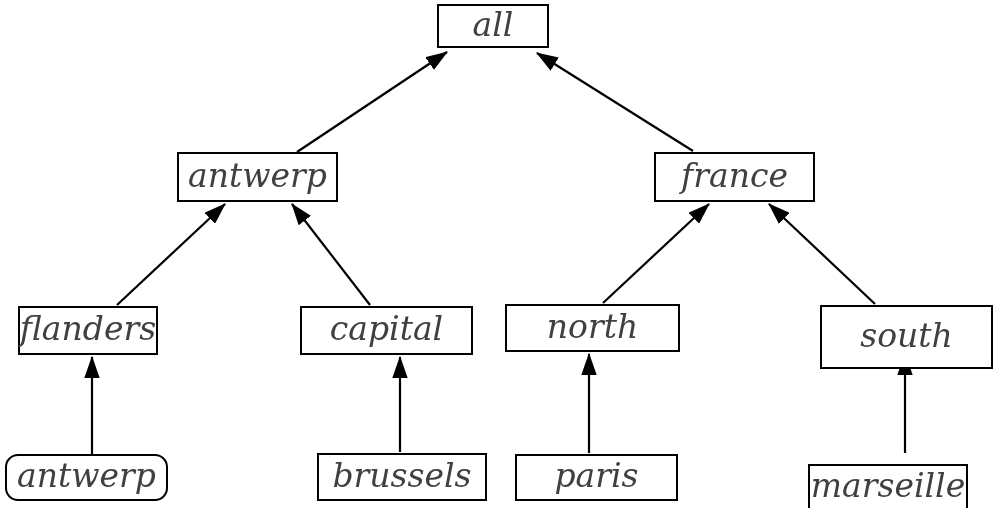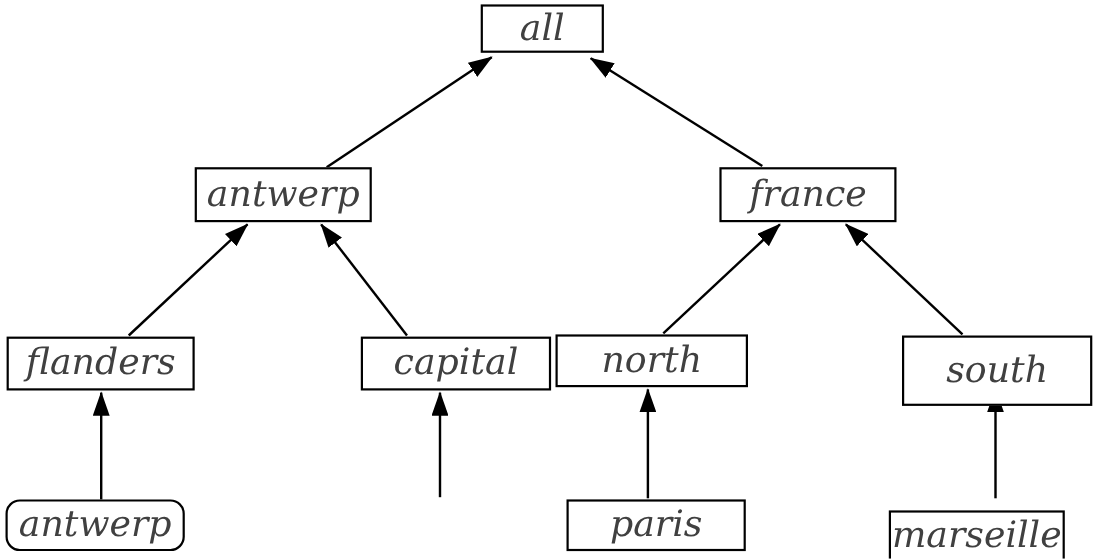--- a/index.html
+++ b/index.html
@@ -58,21 +58,22 @@
       <line x1="875" y1="304" x2="769" y2="204" stroke="#000000" stroke-width="2.2" marker-end="url(#arrowhead)"></line>
       <line x1="92" y1="454" x2="92" y2="357" stroke="#000000" stroke-width="2.2" marker-end="url(#arrowhead)"></line>
       <line x1="400" y1="452" x2="400" y2="357" stroke="#000000" stroke-width="2.2" marker-end="url(#arrowhead)"></line>
       <line x1="589" y1="453" x2="589" y2="354" stroke="#000000" stroke-width="2.2" marker-end="url(#arrowhead)"></line>
       <line x1="905" y1="453" x2="905" y2="354" stroke="#000000" stroke-width="2.2" marker-end="url(#arrowhead)"></line>
     </svg>
 
   <div class="node" style="left: 437px; top: 4px; width: 112px; height: 44px;">all</div>
   <div class="node" style="left: 177px; top: 152px; width: 161px; height: 50px;">antwerp</div>
   <div class="node" style="left: 654px; top: 152px; width: 161px; height: 50px;">france</div>
-  <div class="node" style="left: 6px; top: 306px; width: 171px; height: 49px;">flanders</div>
-  <div class="node" style="left: 328px; top: 306px; width: 173px; height: 49px;">capital</div>
+  <div class="node" style="left: 18px; top: 306px; width: 140px; height: 49px;">flanders</div>
+  <div class="node" style="left: 300px; top: 306px; width: 173px; height: 49px;">capital</div>
   <div class="node" style="left: 505px; top: 304px; width: 175px; height: 48px; text-align: right;">north</div>
   <div class="node" style="left: 820px; top: 305px; width: 173px; height: 64px;">south</div>
   <div class="node" style="left: 5px; top: 454px; width: 163px; height: 47px; border-radius: 13px;">antwerp</div>
+  <div class="node" style="left: 317px; top: 453px; width: 170px; height: 48px;">brussels</div>
   <div class="node" style="left: 515px; top: 454px; width: 163px; height: 47px;">paris</div>
   <div class="node" style="left: 808px; top: 464px; width: 160px; height: 47px;">marseille</div>
 
 </div>
 
 </body></html>

